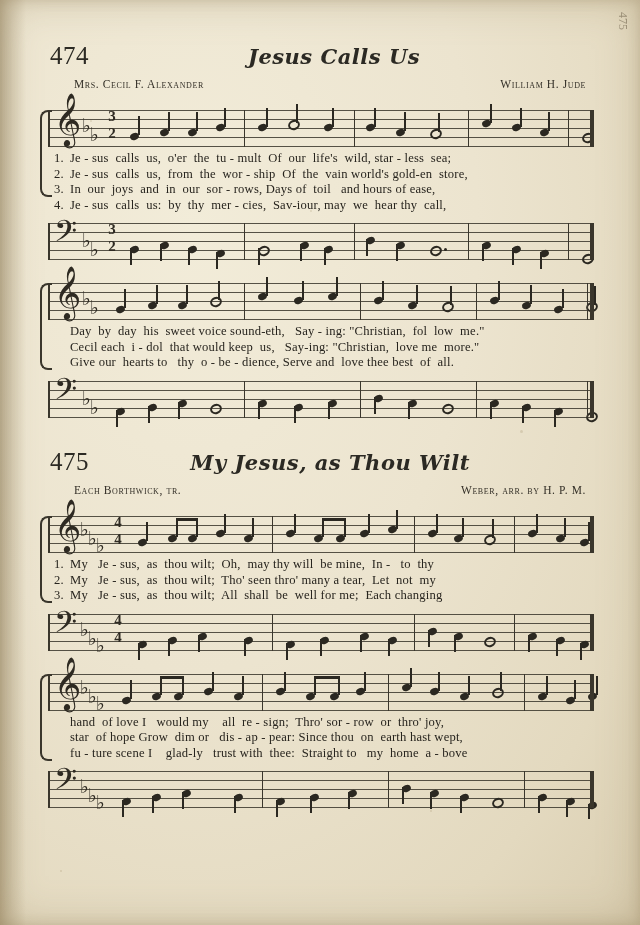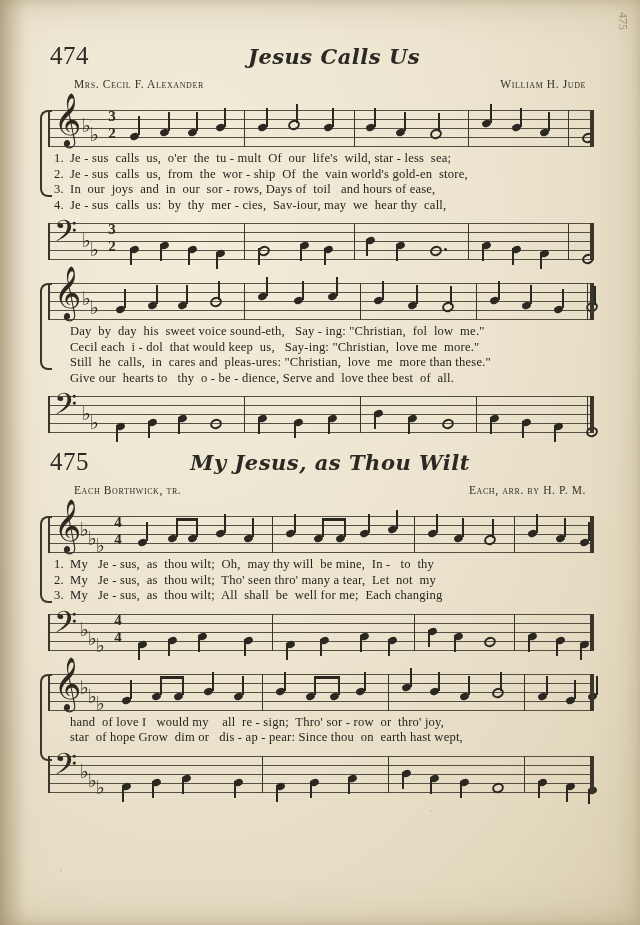--- a/index.html
+++ b/index.html
@@ -427,21 +427,20 @@
           <div class="stem" style="left:514px;top:14px;height:19px;"></div>
         <div class="note open" style="left:538px;top:27px;"></div>
           <div class="stem" style="left:546px;top:11px;height:19px;"></div>
         <div class="bar-right thick"></div>
         <div class="bar-right thin2"></div>
       </div>
 
       <div class="lyrics">
         <div class="lyric-line"><span class="lyric-indent"></span><span class="lyric-text">Day  by  day  his  sweet voice sound-eth,   Say - ing: "Christian,  fol  low  me."</span></div>
         <div class="lyric-line"><span class="lyric-indent"></span><span class="lyric-text">Cecil each  i - dol  that would keep  us,   Say-ing: "Christian,  love me  more."</span></div>
-        <div class="lyric-line"><span class="lyric-indent"></span><span class="lyric-text">Still  he  calls,  in  cares and  pleas-ures: "Christian,  love  me  more than these."</span></div>
         <div class="lyric-line"><span class="lyric-indent"></span><span class="lyric-text">Give our  hearts to   thy  o - be - dience, Serve and  love thee best  of  all.</span></div>
       </div>
 
       <div class="staff" style="margin-top:2px;">
         <div class="line l0"></div>
           <div class="line l1"></div>
           <div class="line l2"></div>
           <div class="line l3"></div>
           <div class="line l4"></div>
         <div class="bar-left"></div>
@@ -482,21 +481,21 @@
     </div>
   </div>
 
   <div class="hymn" id="hymn-475">
     <div class="hymn-head">
       <div class="hymn-number">475</div>
       <div class="hymn-title">My Jesus, as Thou Wilt</div>
     </div>
     <div class="credits">
       <div class="credit-left">Each Borthwick, tr.</div>
-      <div class="credit-right">Each, arr. by H. P. M.</div>
+      <div class="credit-right">Weber, arr. by H. P. M.</div>
     </div>
 
     <div class="system">
       <div class="staff">
         <div class="line l0"></div>
           <div class="line l1"></div>
           <div class="line l2"></div>
           <div class="line l3"></div>
           <div class="line l4"></div>
         <div class="bar-left"></div>
@@ -655,20 +654,21 @@
         <div class="note" style="left:518px;top:31px;"></div>
           <div class="stem" style="left:526px;top:14px;height:19px;"></div>
         <div class="note" style="left:540px;top:27px;"></div>
           <div class="stem" style="left:548px;top:10px;height:19px;"></div>
         <div class="bar-right thick"></div>
       </div>
 
       <div class="lyrics">
         <div class="lyric-line"><span class="lyric-indent"></span><span class="lyric-text">hand  of love I   would my    all  re - sign;  Thro' sor - row  or  thro' joy,</span></div>
         <div class="lyric-line"><span class="lyric-indent"></span><span class="lyric-text">star  of hope Grow  dim or   dis - ap - pear: Since thou  on  earth hast wept,</span></div>
+        <div class="lyric-line"><span class="lyric-indent"></span><span class="lyric-text">fu - ture scene I    glad-ly   trust with  thee:  Straight to   my  home  a - bove</span></div>
       </div>
 
       <div class="staff" style="margin-top:2px;">
         <div class="line l0"></div>
           <div class="line l1"></div>
           <div class="line l2"></div>
           <div class="line l3"></div>
           <div class="line l4"></div>
         <div class="bar-left"></div>
         <div class="clef bass">𝄢</div>

